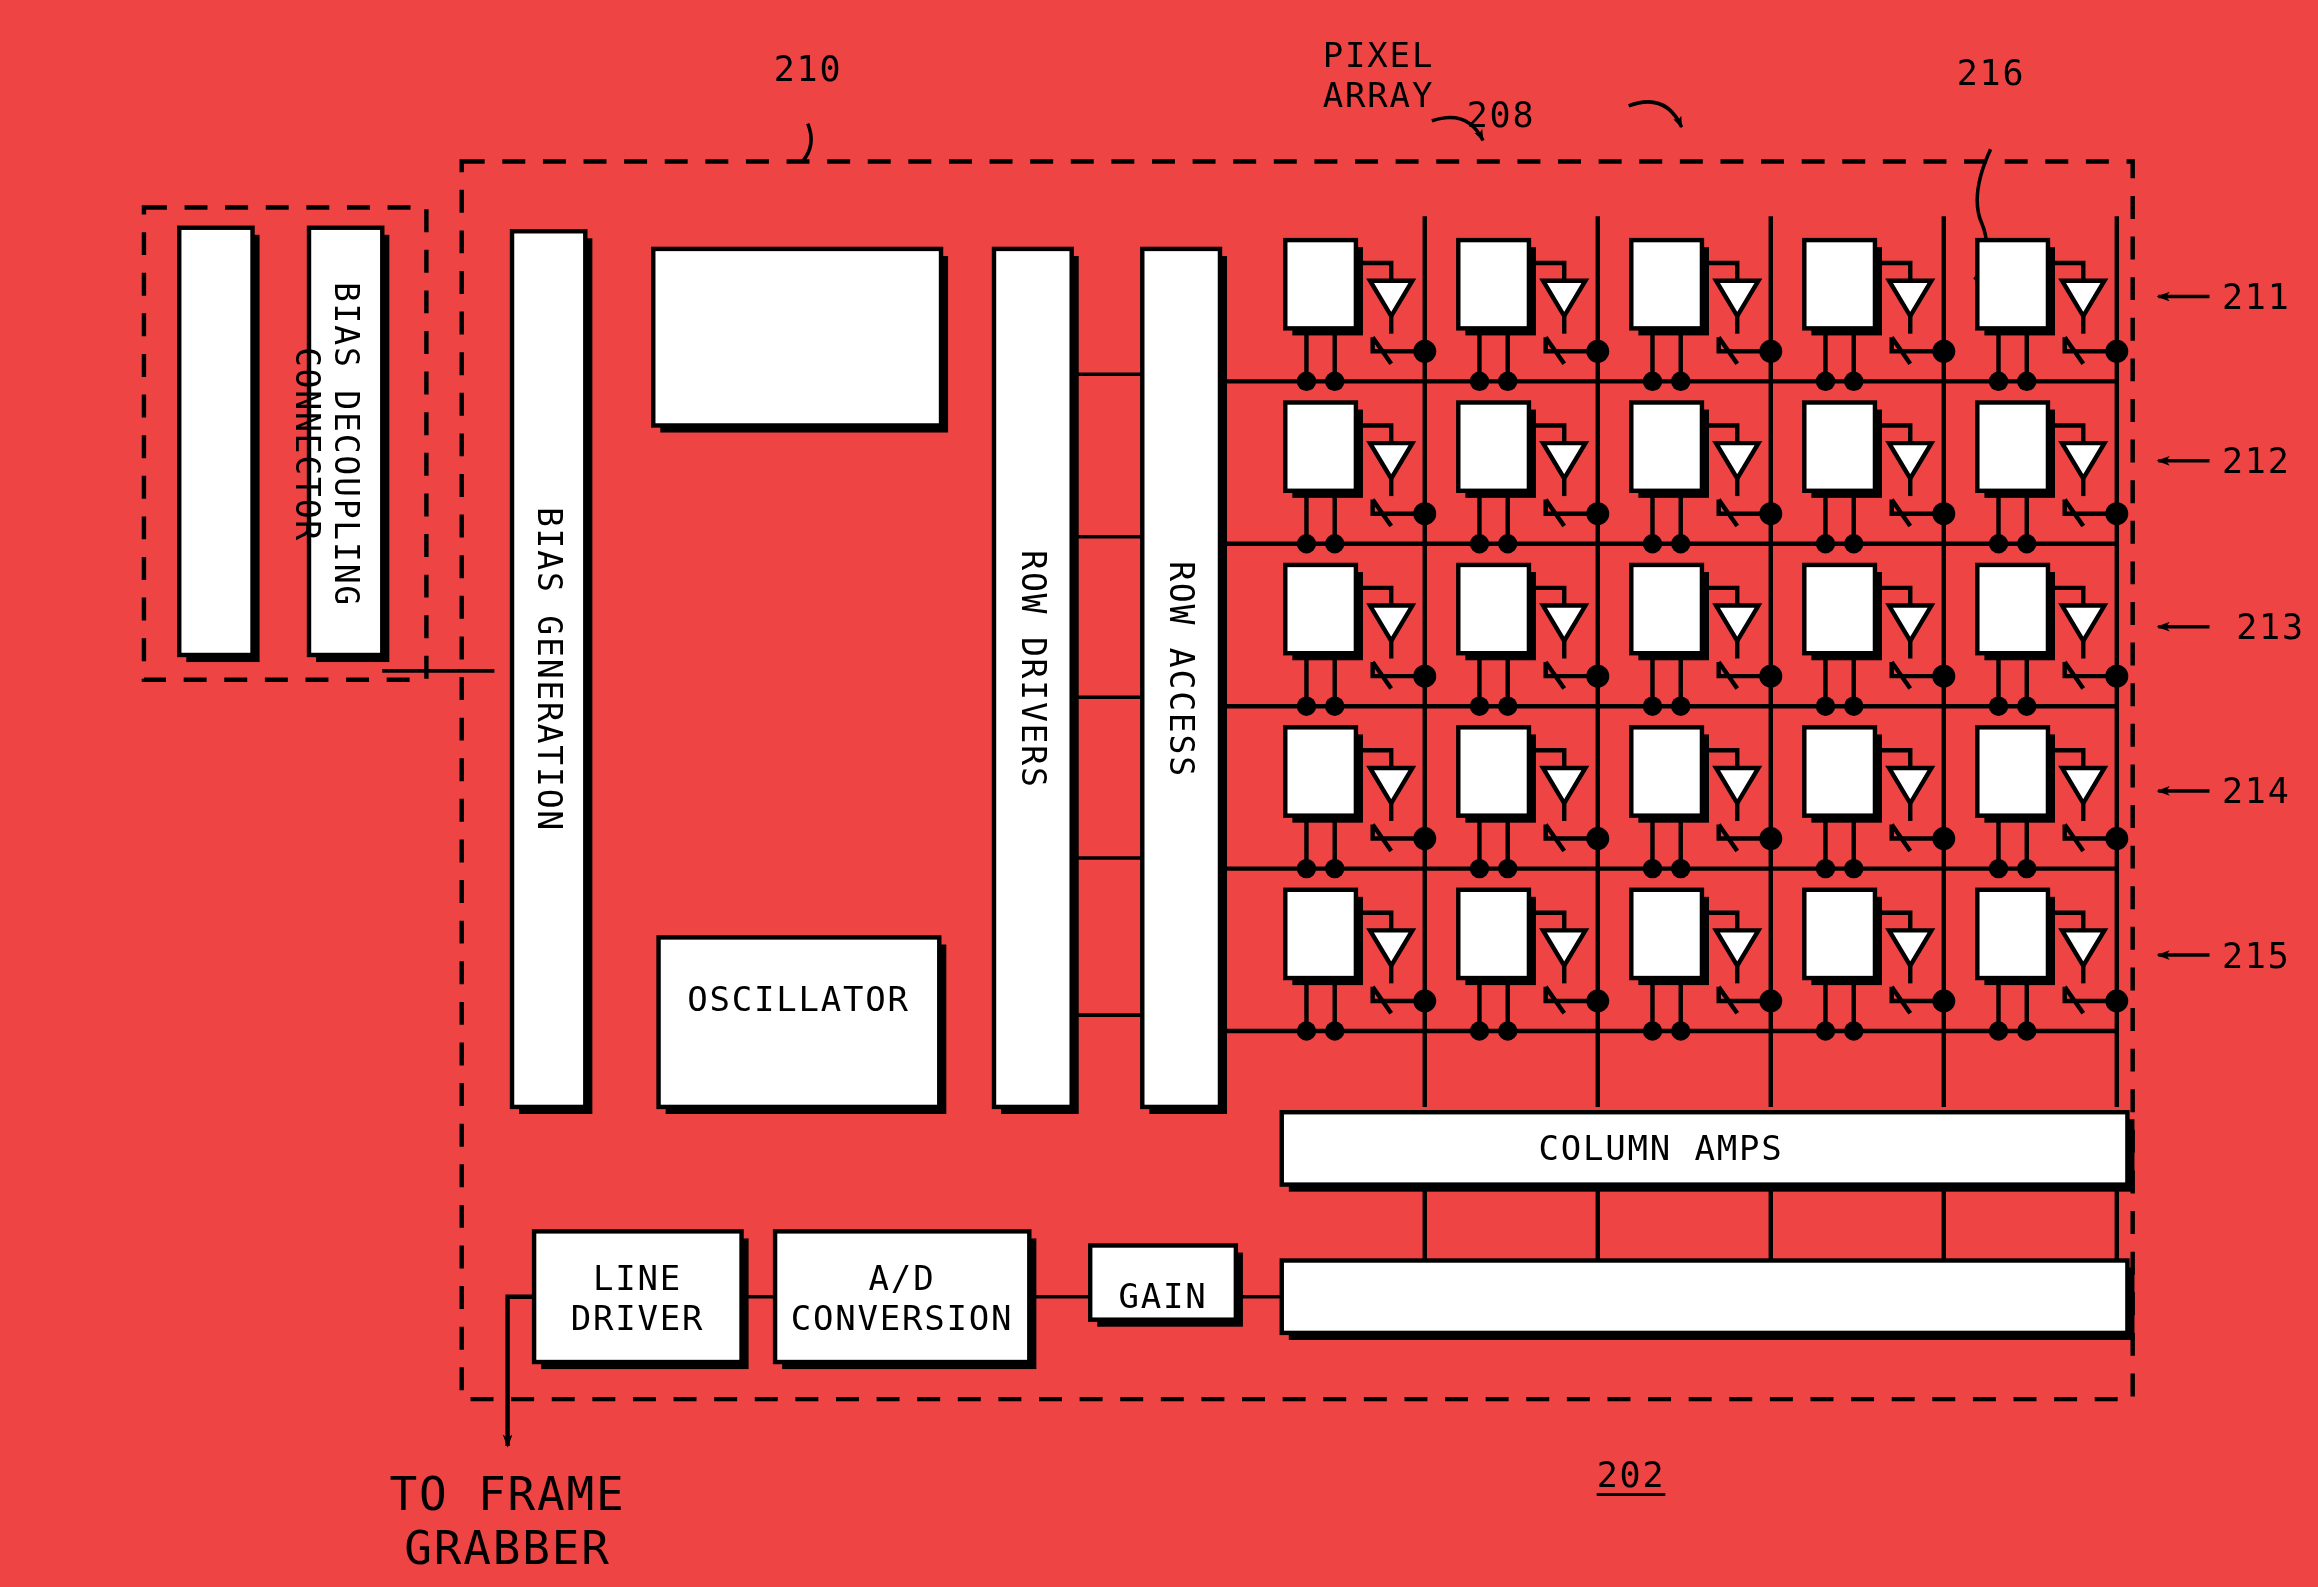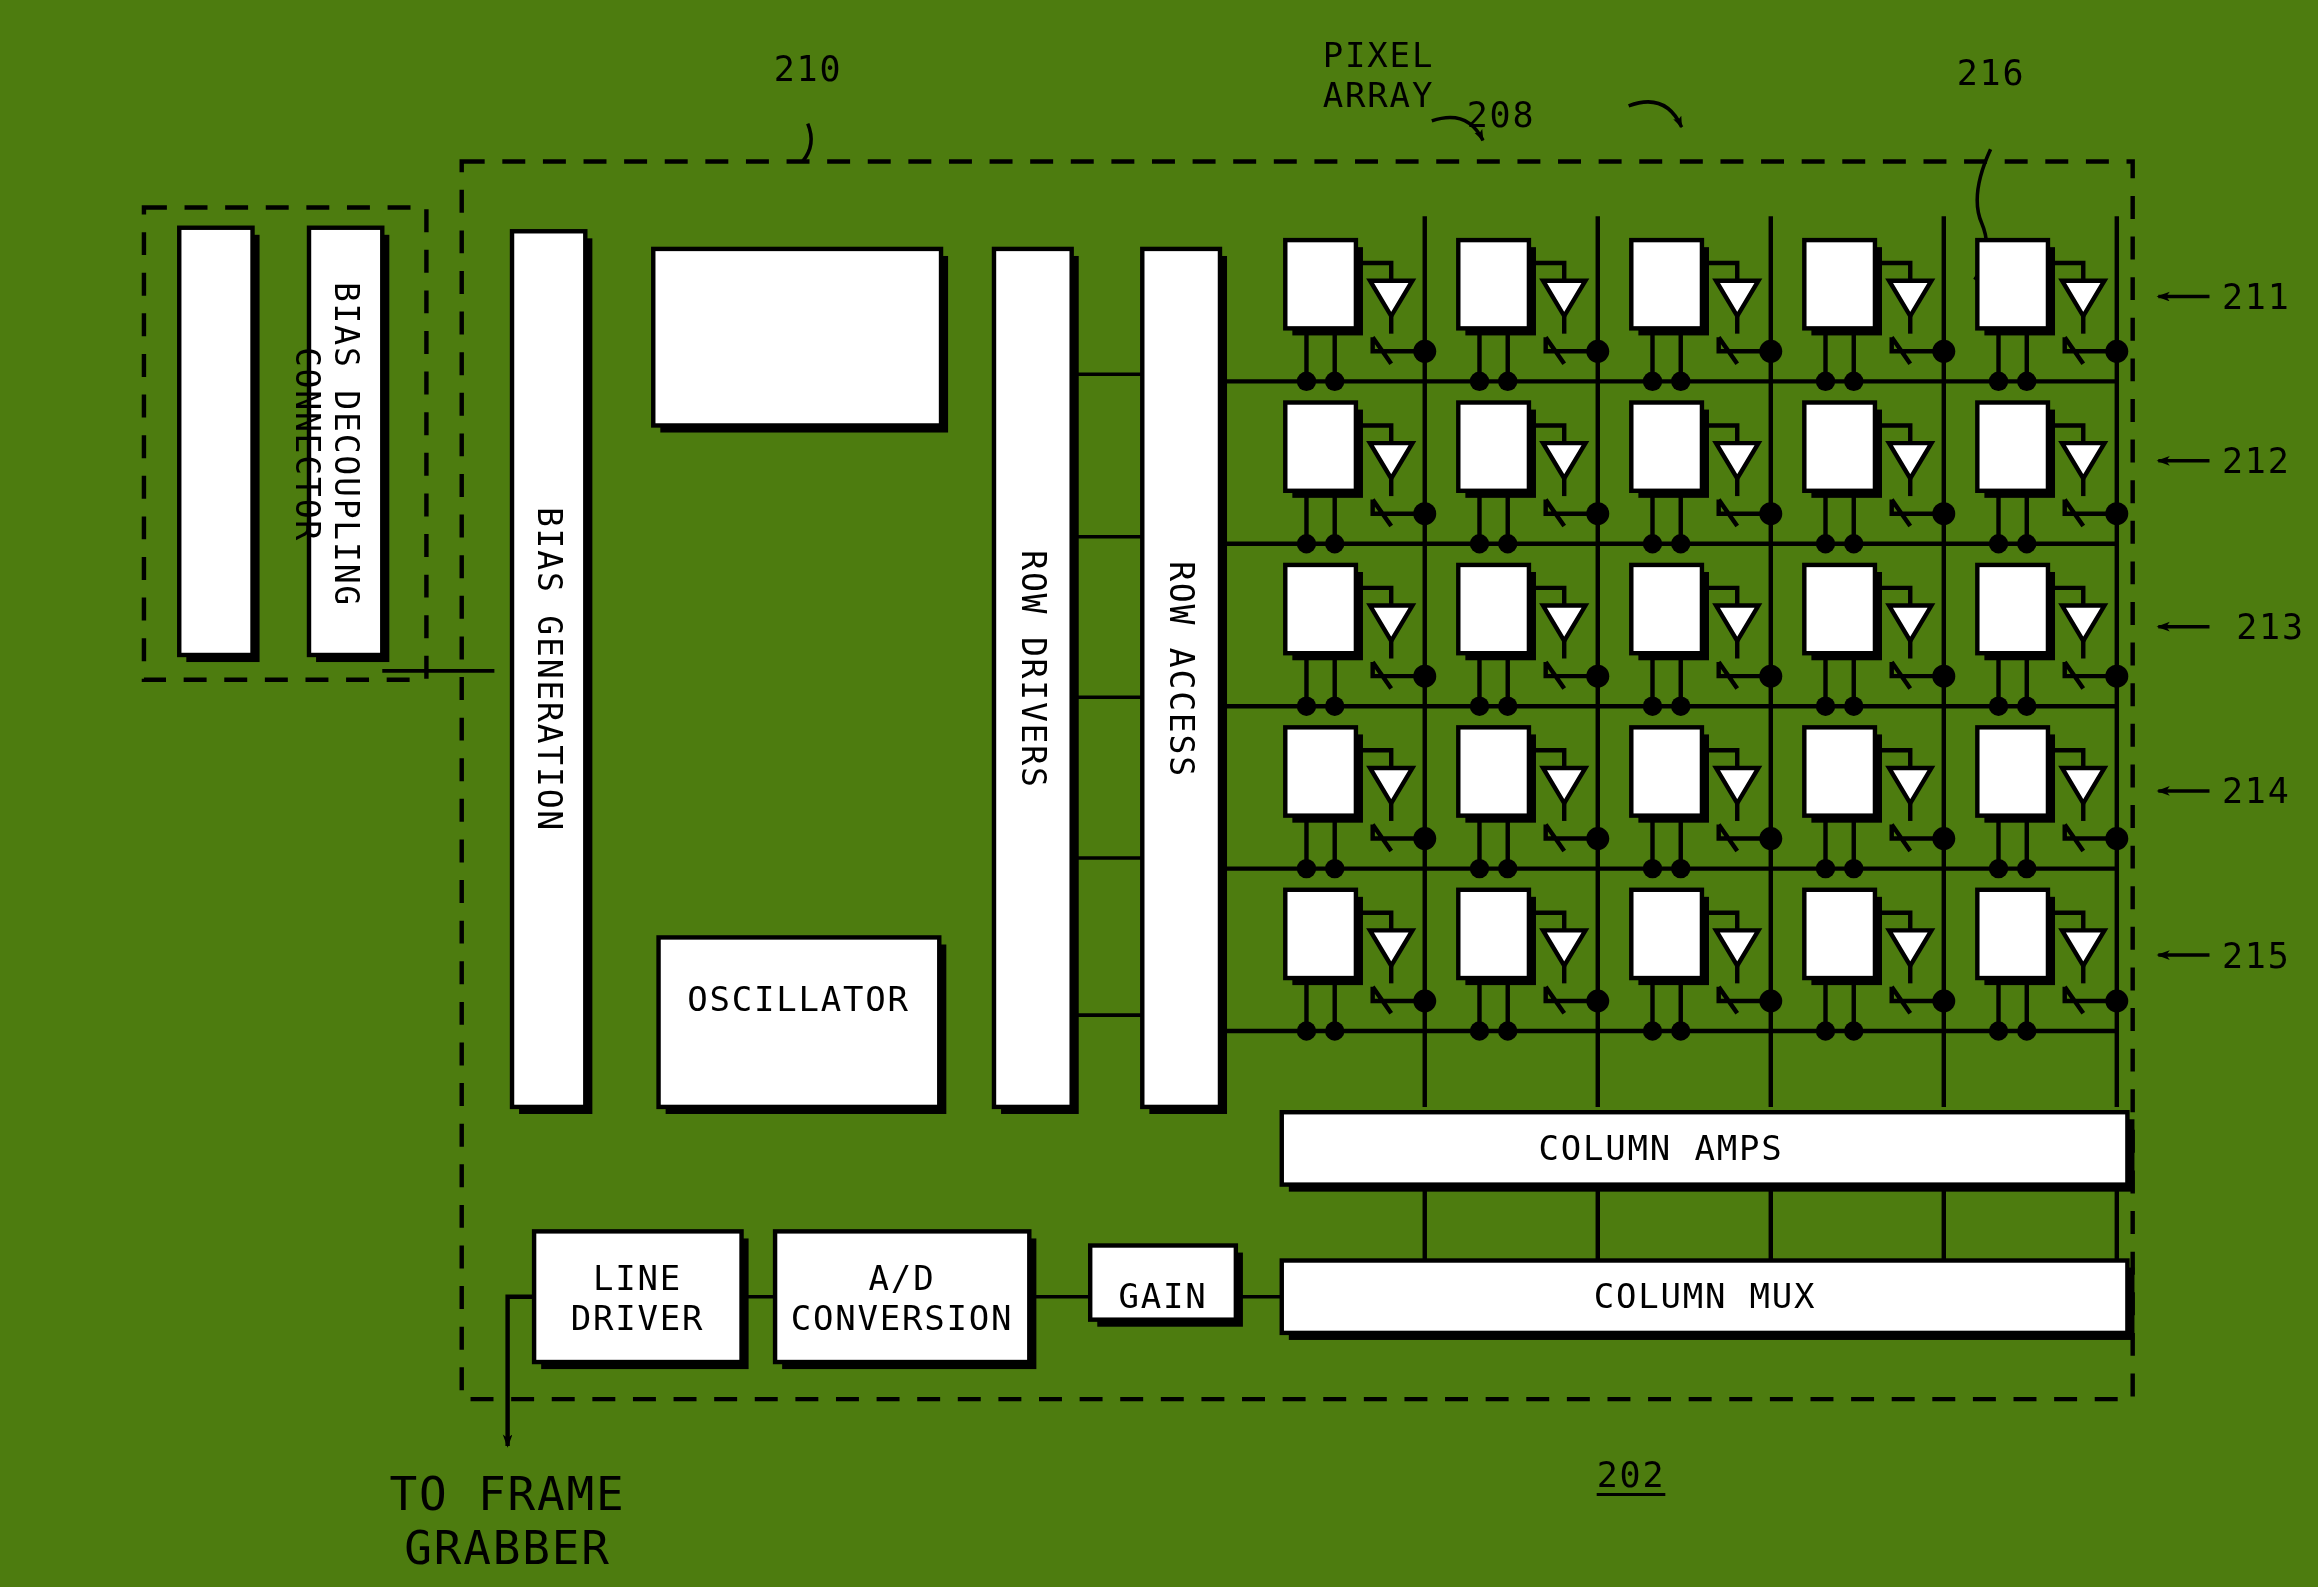--- a/index.html
+++ b/index.html
@@ -1,17 +1,17 @@
 <!DOCTYPE html>
 <html style="font-size:14px"><head>
 <meta charset="utf-8">
 <style>
   html,body{margin:0;padding:0;background:#ffffff;}
   body{font-family:"DejaVu Sans Mono","Liberation Mono",monospace;}
-  #root{position:relative;width:2319px;height:1588px;background:#4d7c0f;overflow:hidden;}
+  #root{position:relative;width:2319px;height:1588px;background:#ef4444;overflow:hidden;}
   svg{position:absolute;left:0;top:0;}
   .lbl{position:absolute;color:#000;font-family:"DejaVu Sans Mono","Liberation Mono",monospace;
        letter-spacing:1.8px;line-height:1.18;white-space:pre;text-align:center;}
   .ref{font-size:35px;}
   .vert{transform-origin:center center;}
 </style>
 </head>
 <body>
 
 <div id="root">
@@ -461,21 +461,20 @@
 
   <div class="lbl vert" style="left:812px; top:650px; width:441px; font-size:33px; transform:rotate(90deg);">ROW DRIVERS</div>
 
   <div class="lbl vert" style="left:960px; top:650px; width:441px; font-size:33px; transform:rotate(90deg);">ROW ACCESS</div>
 
 
   <div class="lbl" style="left:658px; top:979px; width:281px; font-size:34px;">OSCILLATOR</div>
 
   <div class="lbl" style="left:1238px; top:1128px; width:846px; font-size:34px;">COLUMN AMPS</div>
 
-  <div class="lbl" style="left:1282px; top:1276px; width:846px; font-size:34px;">COLUMN MUX</div>
 
   <div class="lbl" style="left:1090px; top:1260px; width:146px; font-size:34px;margin-top:16px;">GAIN</div>
 
   <div class="lbl" style="left:534px; top:1258px; width:207px; font-size:34px;">LINE
 DRIVER</div>
 
   <div class="lbl" style="left:775px; top:1258px; width:254px; font-size:34px;">A/D
 CONVERSION</div>
 
   <div class="lbl ref" style="left:2222px; top:277px; width:97px; text-align:left;">211</div>

